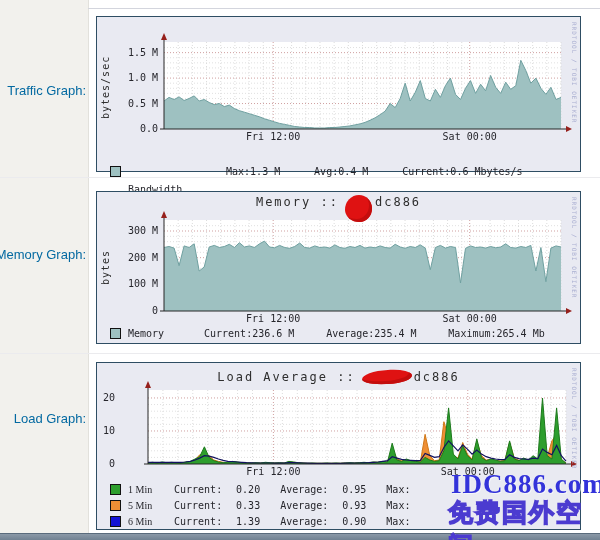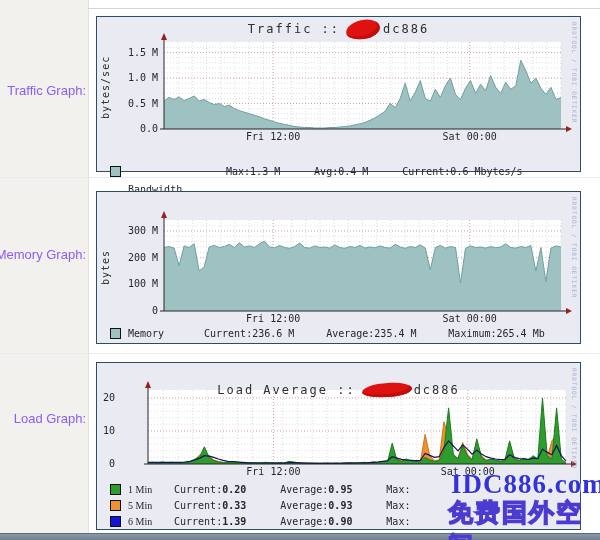--- a/index.html
+++ b/index.html
@@ -1,34 +1,34 @@
 <!DOCTYPE html>
 <html><head>
 <meta charset="utf-8">
 <style>
   html,body{margin:0;padding:0;}
   body{width:600px;height:540px;overflow:hidden;background:#fff;font-family:"Liberation Sans",sans-serif;}
   #stage{position:relative;width:600px;height:540px;background:#fff;}
 
   
   .leftcol{position:absolute;left:0;top:0;width:88px;height:533px;background:#f2f1ed;border-right:1px solid #e2e1dc;}
-  .rowlabel{position:absolute;right:514px;white-space:nowrap;font-size:13px;color:#8b5cf6;}
+  .rowlabel{position:absolute;right:514px;white-space:nowrap;font-size:13px;color:#0369a1;}
   .hline-top{position:absolute;left:88px;right:0;top:8px;height:1px;background:#d3d5dd;}
   .rowsep{position:absolute;left:0;right:0;height:1px;background:#ebebee;}
 
   
   .panel{position:absolute;left:96px;width:483px;background:#e9eaf2;border:1px solid #2e4d63;}
   .p0{top:16px;height:154px;}
   .p1{top:191px;height:151px;}
   .p2{top:362px;height:166px;}
   .panel svg{position:absolute;left:0;top:0;}
 
   .gtitle{position:absolute;top:3px;left:0;right:0;text-align:center;
           font-family:"DejaVu Sans Mono",monospace;font-size:12px;letter-spacing:2px;color:#2e2e2e;white-space:pre;z-index:3;}
-  .p2 .gtitle{top:20px;}
+  .p2 .gtitle{top:7px;}
   .redact{display:inline-block;background:#df1212;box-shadow:inset -3px -3px 0 #c30d0d;}
   .r0{width:34px;height:19px;border-radius:58% 42% 52% 48%/60% 45% 55% 40%;vertical-align:-6px;margin:0 3px 0 6px;transform:rotate(-6deg);}
   .r1{width:27px;height:27px;border-radius:52% 48% 46% 54%/55% 50% 50% 45%;vertical-align:-16px;margin:0 3px 0 6px;}
   .r2{width:50px;height:14px;border-radius:55% 45% 50% 50%/60% 50% 55% 45%;vertical-align:-3px;margin:0 2px 0 6px;transform:rotate(-3deg);}
 
   .ylab{position:absolute;left:2px;width:13px;display:flex;align-items:center;justify-content:center;
         writing-mode:vertical-rl;transform:rotate(180deg);
         font-family:"DejaVu Sans Mono",monospace;font-size:10px;color:#2e2e2e;letter-spacing:1px;}
   .credit{position:absolute;top:5px;right:2px;writing-mode:vertical-rl;
           font-family:"DejaVu Sans Mono",monospace;font-size:6px;color:#a9aed1;letter-spacing:1px;}
@@ -36,21 +36,21 @@
   .leg{position:absolute;left:13px;display:flex;align-items:center;white-space:pre;
        font-family:"DejaVu Sans Mono",monospace;font-size:10px;color:#26262c;max-width:468px;overflow:hidden;}
   .sw{width:9px;height:9px;border:1px solid #111;margin-right:7px;flex:none;}
   .ll{display:inline-block;width:80px;margin-top:37px;}
   .llm{display:inline-block;width:58px;}
   .ll3{display:inline-block;width:46px;font-family:Liberation Serif, serif;}
   .lk{padding-left:18px;}
   .lv{display:inline-block;min-width:46px;text-align:left;}
   .lvm{display:inline-block;min-width:56px;text-align:left;}
   .lk3{padding-left:20px;}
-  .lv3{display:inline-block;min-width:38px;text-align:left;font-weight:bold;}
+  .lv3{display:inline-block;min-width:38px;text-align:right;}
 
   svg text{font-family:"DejaVu Sans Mono",monospace;font-size:10px;fill:#26262c;}
 
   
   .wm1{position:absolute;left:451px;top:469px;z-index:9;font-family:"Liberation Serif",serif;font-weight:bold;
        font-size:27px;color:#3333da;letter-spacing:1px;text-shadow:1px 1px 0 rgba(255,255,255,.55);}
   .wm2{position:absolute;left:448px;top:496px;z-index:9;font-family:"Liberation Serif",serif;font-weight:bold;
        font-size:25px;letter-spacing:2px;color:rgba(255,255,255,.12);-webkit-text-stroke:1.4px #4b3bd0;}
 
   .bbar{position:absolute;left:0;right:0;top:533px;height:7px;
@@ -123,21 +123,20 @@
         <line x1="67" y1="112" x2="67" y2="22" stroke="#262626" stroke-width="1"></line>
         <polygon points="469,109 469,115 475,112" fill="#96201c"></polygon>
         <polygon points="64,23 70,23 67,16" fill="#96201c"></polygon>
         <text x="61" y="115" text-anchor="end">0.0</text>
         <text x="61" y="89.54545454545455" text-anchor="end">0.5 M</text>
         <text x="61" y="64.0909090909091" text-anchor="end">1.0 M</text>
         <text x="61" y="38.636363636363626" text-anchor="end">1.5 M</text>
         <text x="176.175" y="123" text-anchor="middle">Fri 12:00</text>
         <text x="372.69" y="123" text-anchor="middle">Sat 00:00</text>
       </svg>
-    <div class="gtitle"><span>Traffic ::</span><span class="redact r0"></span><span>dc886</span></div>
     <div class="ylab" style="top:28px;height:84px">bytes/sec</div>
     <div class="credit">RRDTOOL / TOBI OETIKER</div>
     <div class="leg" style="top:130px">
       <span class="sw" style="background: rgb(158, 193, 193);"></span>
       <span class="ll">Bandwidth</span>
       <span class="lk">Max:</span><span class="lv">1.3 M</span>
       <span class="lk">Avg:</span><span class="lv">0.4 M</span>
       <span class="lk">Current:</span><span class="lv">0.6 Mbytes/s</span>
     </div>
   </div>
@@ -195,20 +194,21 @@
         <line x1="67" y1="119" x2="67" y2="25" stroke="#262626" stroke-width="1"></line>
         <polygon points="469,116 469,122 475,119" fill="#96201c"></polygon>
         <polygon points="64,26 70,26 67,19" fill="#96201c"></polygon>
         <text x="61" y="122" text-anchor="end">0</text>
         <text x="61" y="95.33333333333333" text-anchor="end">100 M</text>
         <text x="61" y="68.66666666666666" text-anchor="end">200 M</text>
         <text x="61" y="42" text-anchor="end">300 M</text>
         <text x="176.175" y="130" text-anchor="middle">Fri 12:00</text>
         <text x="372.69" y="130" text-anchor="middle">Sat 00:00</text>
       </svg>
+    <div class="gtitle"><span>Memory ::</span><span class="redact r1"></span><span>dc886</span></div>
     <div class="ylab" style="top:31px;height:88px">bytes</div>
     <div class="credit">RRDTOOL / TOBI OETIKER</div>
     <div class="leg" style="top:136px">
       <span class="sw" style="background: rgb(158, 193, 193);"></span>
       <span class="llm">Memory</span>
       <span class="lk">Current:</span><span class="lvm">236.6 M</span>
       <span class="lk">Average:</span><span class="lvm">235.4 M</span>
       <span class="lk">Maximum:</span><span class="lvm">265.4 Mb</span>
     </div>
   </div>

